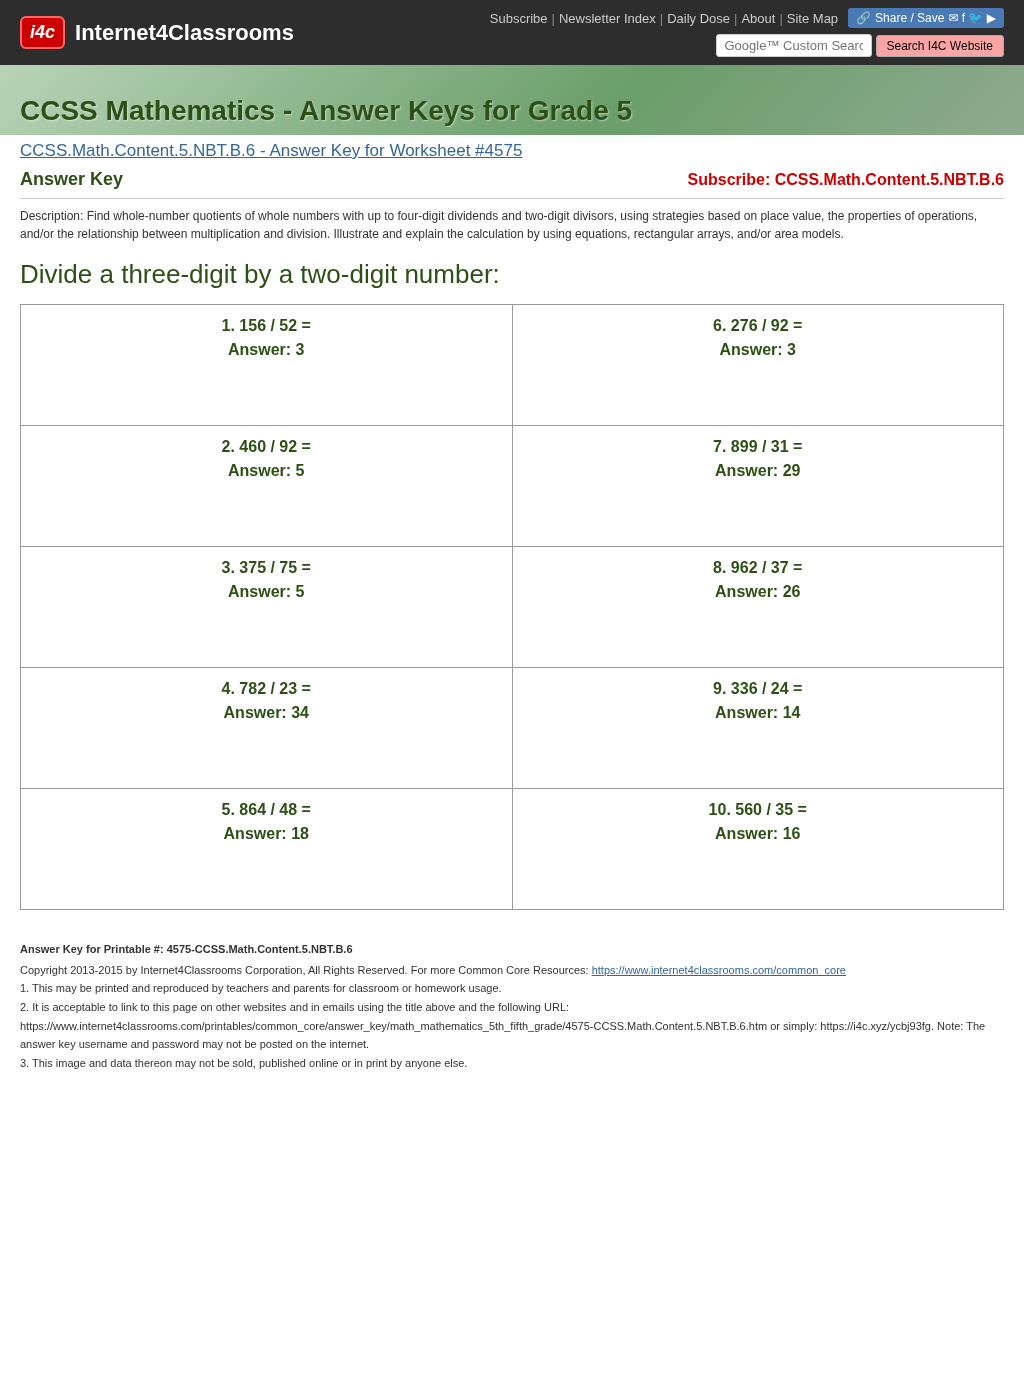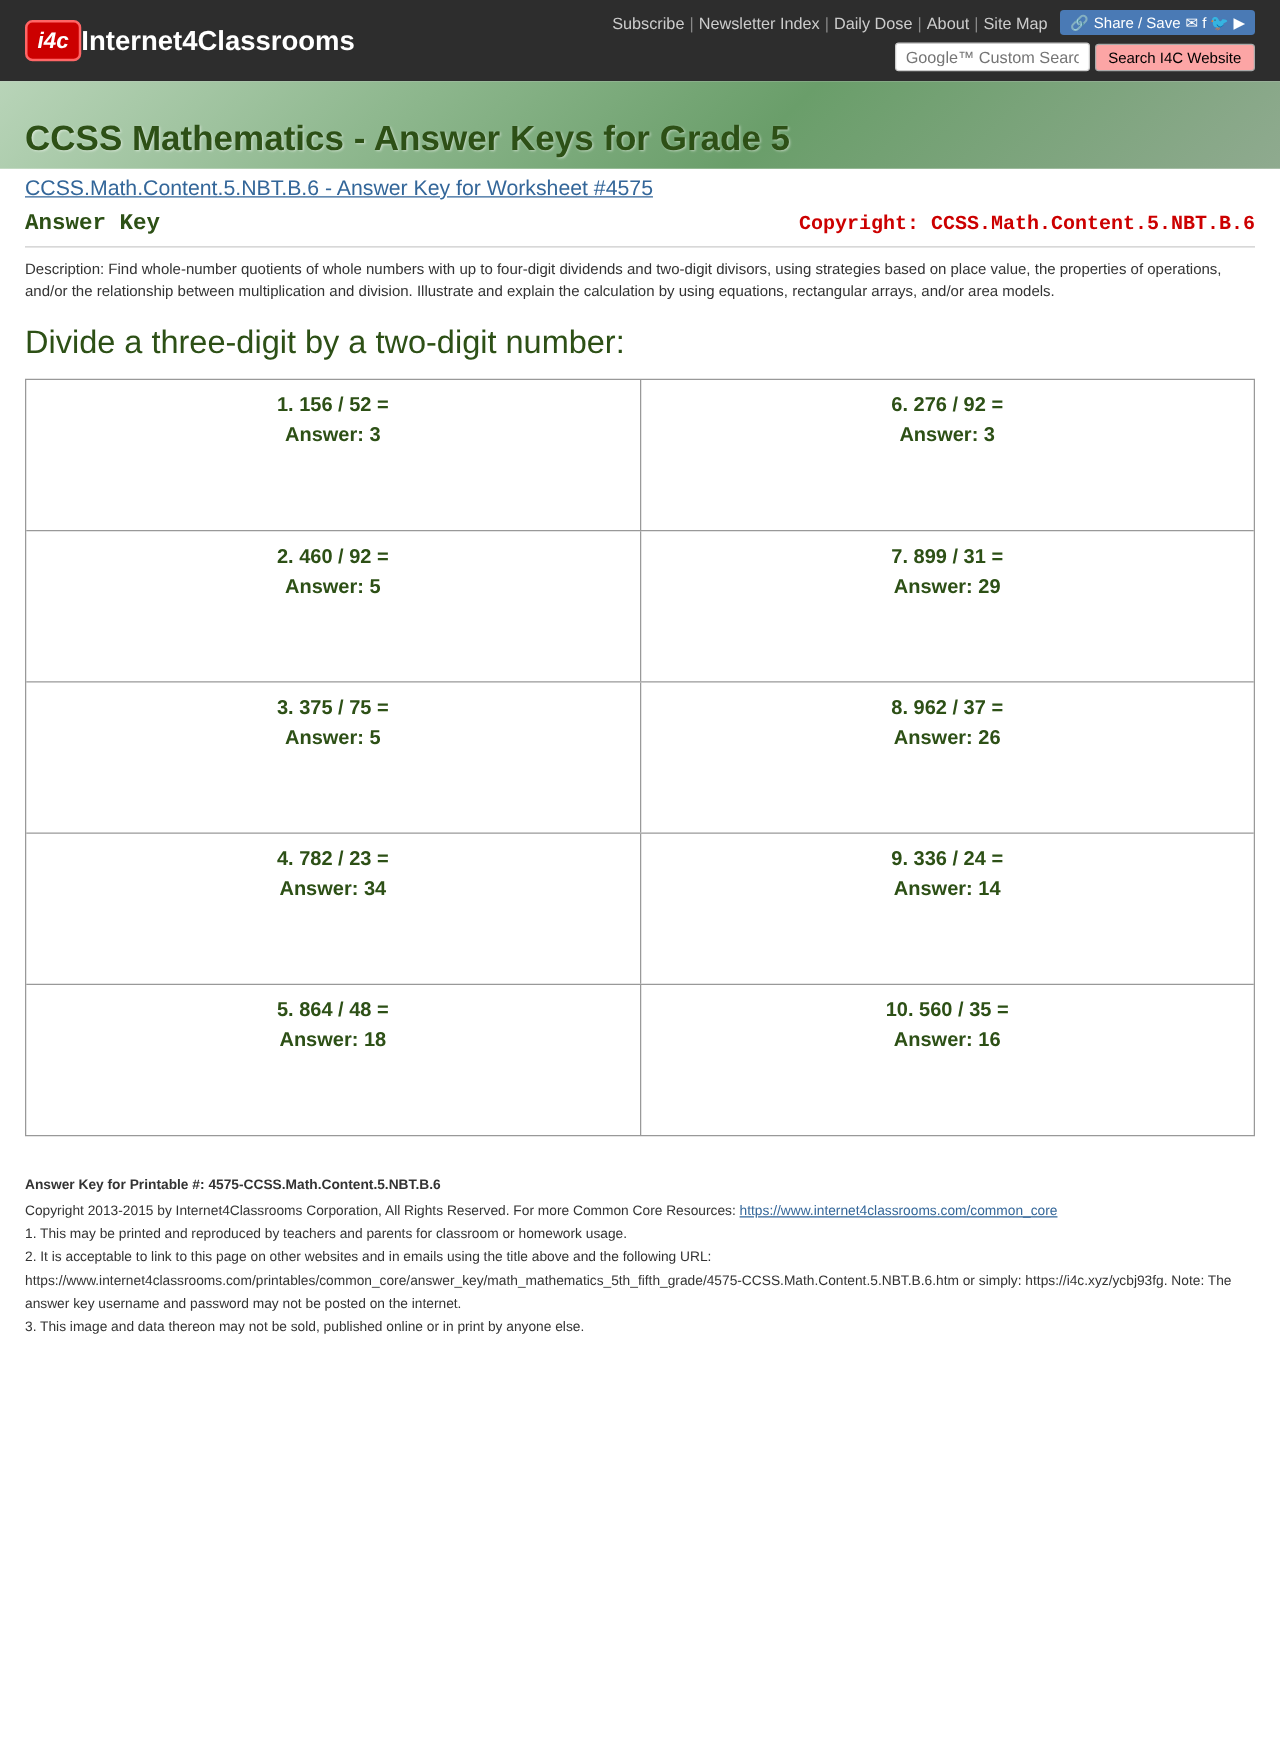--- a/index.html
+++ b/index.html
@@ -10,20 +10,21 @@
       background: #2d2d2d;
       padding: 8px 20px;
       display: flex;
       align-items: center;
       justify-content: space-between;
       min-height: 60px;
     }
     #logo-area {
       display: flex;
       align-items: center;
+      gap: 10px;
     }
     #logo-box {
       background: #cc0000;
       border: 2px solid #ff6666;
       border-radius: 6px;
       padding: 4px 8px;
       font-size: 18px;
       font-weight: bold;
       color: white;
       font-style: italic;
@@ -111,21 +112,20 @@
       color: #336699;
       padding: 6px 0 4px 0;
       text-decoration: underline;
       cursor: pointer;
     }
     #answer-key-header {
       display: flex;
       justify-content: space-between;
       align-items: center;
       padding: 4px 0 8px 0;
-      font-family: Liberation Mono, monospace;
     }
     #answer-key-label {
       font-size: 18px;
       font-weight: bold;
       color: #2d5016;
     }
     #standard-label {
       font-size: 16px;
       font-weight: bold;
       color: #cc0000;
@@ -232,21 +232,21 @@
 
 <div id="banner">
   <h1 id="page-title">CCSS Mathematics - Answer Keys for Grade 5</h1>
 </div>
 
 <div id="content">
   <div id="breadcrumb">CCSS.Math.Content.5.NBT.B.6 - Answer Key for Worksheet #4575</div>
 
   <div id="answer-key-header">
     <div id="answer-key-label">Answer Key</div>
-    <div id="standard-label">Copyright: CCSS.Math.Content.5.NBT.B.6</div>
+    <div id="standard-label">Subscribe: CCSS.Math.Content.5.NBT.B.6</div>
   </div>
 
   <div id="description">Description: Find whole-number quotients of whole numbers with up to four-digit dividends and two-digit divisors, using strategies based on place value, the properties of operations, and/or the relationship between multiplication and division. Illustrate and explain the calculation by using equations, rectangular arrays, and/or area models.</div>
 
   <h2 id="section-title">Divide a three-digit by a two-digit number:</h2>
 
   <div id="problem-grid">
 
     <div class="problem-row">
       <div class="problem-cell">

